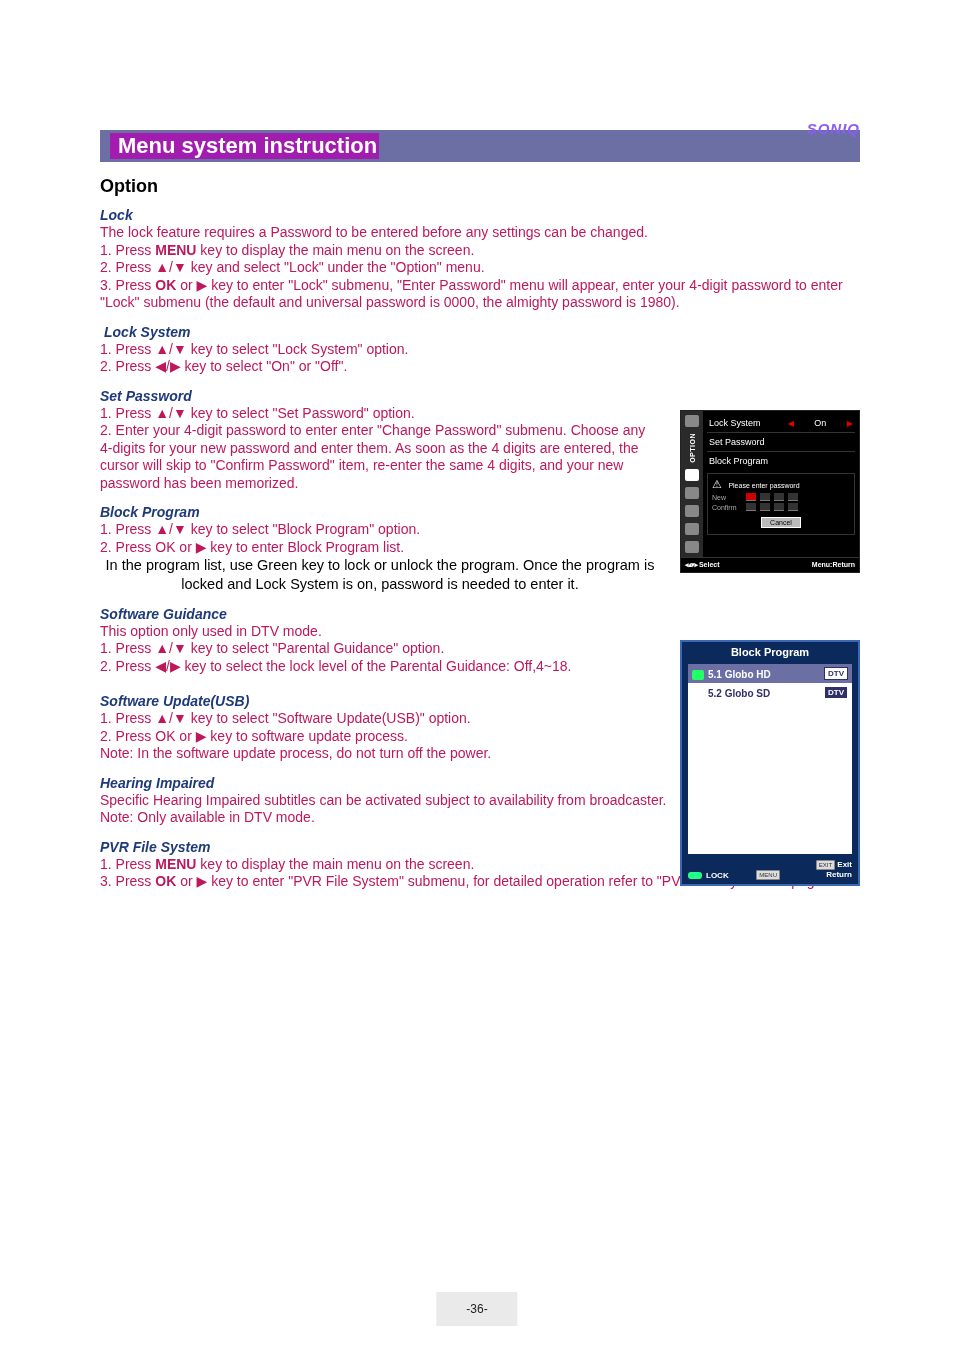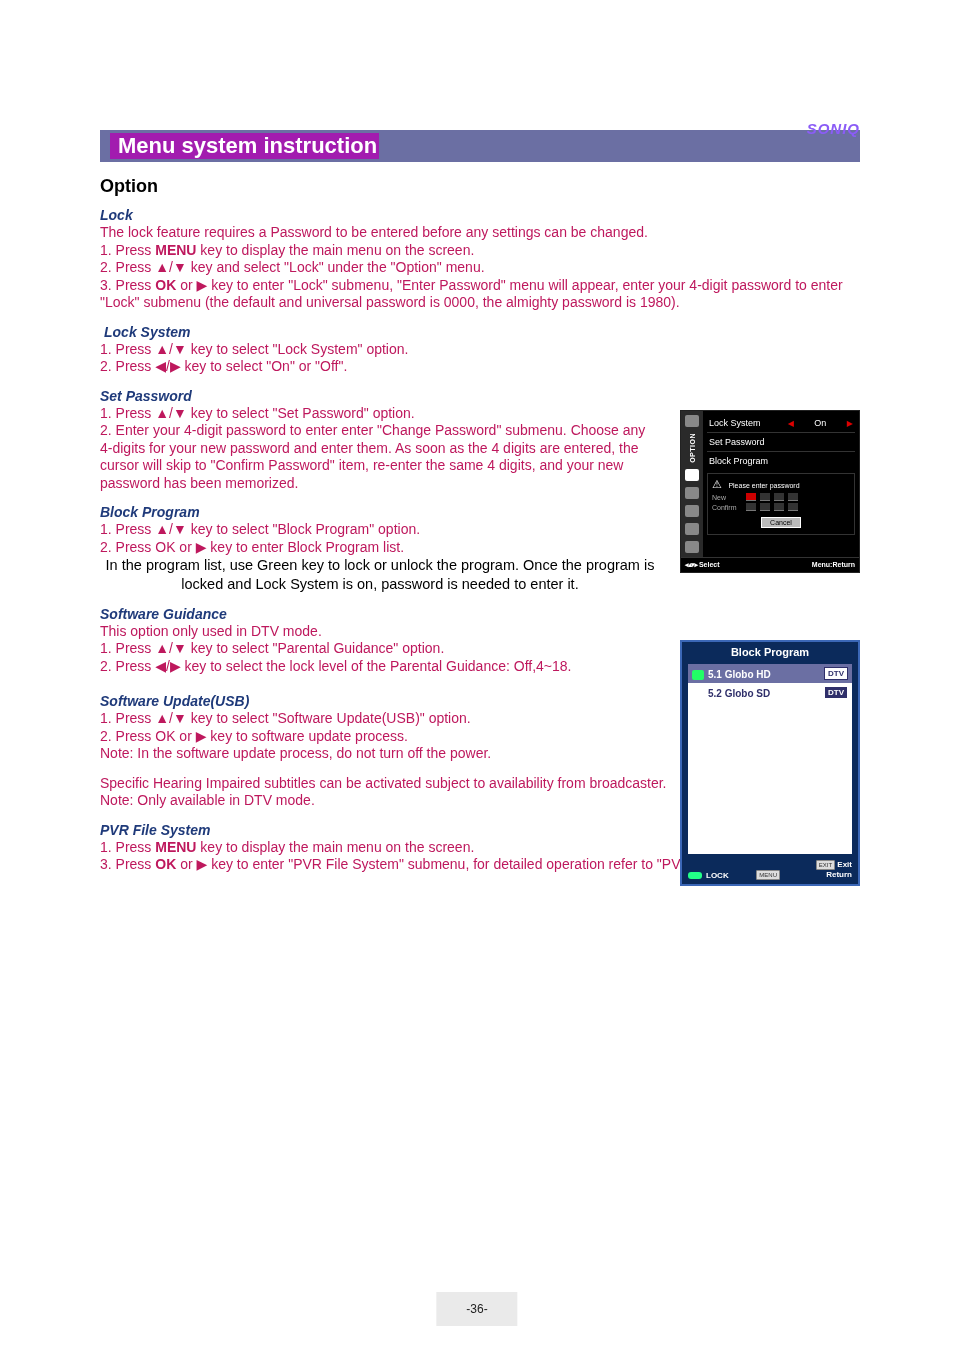--- a/index.html
+++ b/index.html
@@ -278,20 +278,21 @@
   
   <div class="section" style="margin-top:18px;">
     <div class="subhead">Software Update(USB)</div>
     <div class="step">1. Press ▲/▼ key to select "Software Update(USB)" option.</div>
     <div class="step">2. Press OK or ▶ key to software update process.</div>
     <div class="step">Note: In the software update process, do not turn off the power.</div>
   </div>
 
   
   <div class="section">
+    <div class="subhead">Hearing Impaired</div>
     <div class="step">Specific Hearing Impaired subtitles can be activated subject to availability from broadcaster.</div>
     <div class="step">Note: Only available in DTV mode.</div>
   </div>
 
   
   <div class="section">
     <div class="subhead">PVR File System</div>
     <div class="step">
       <span>1. Press </span><span class="bold">MENU</span><span> key to display the main menu on the screen.</span>
     </div>

